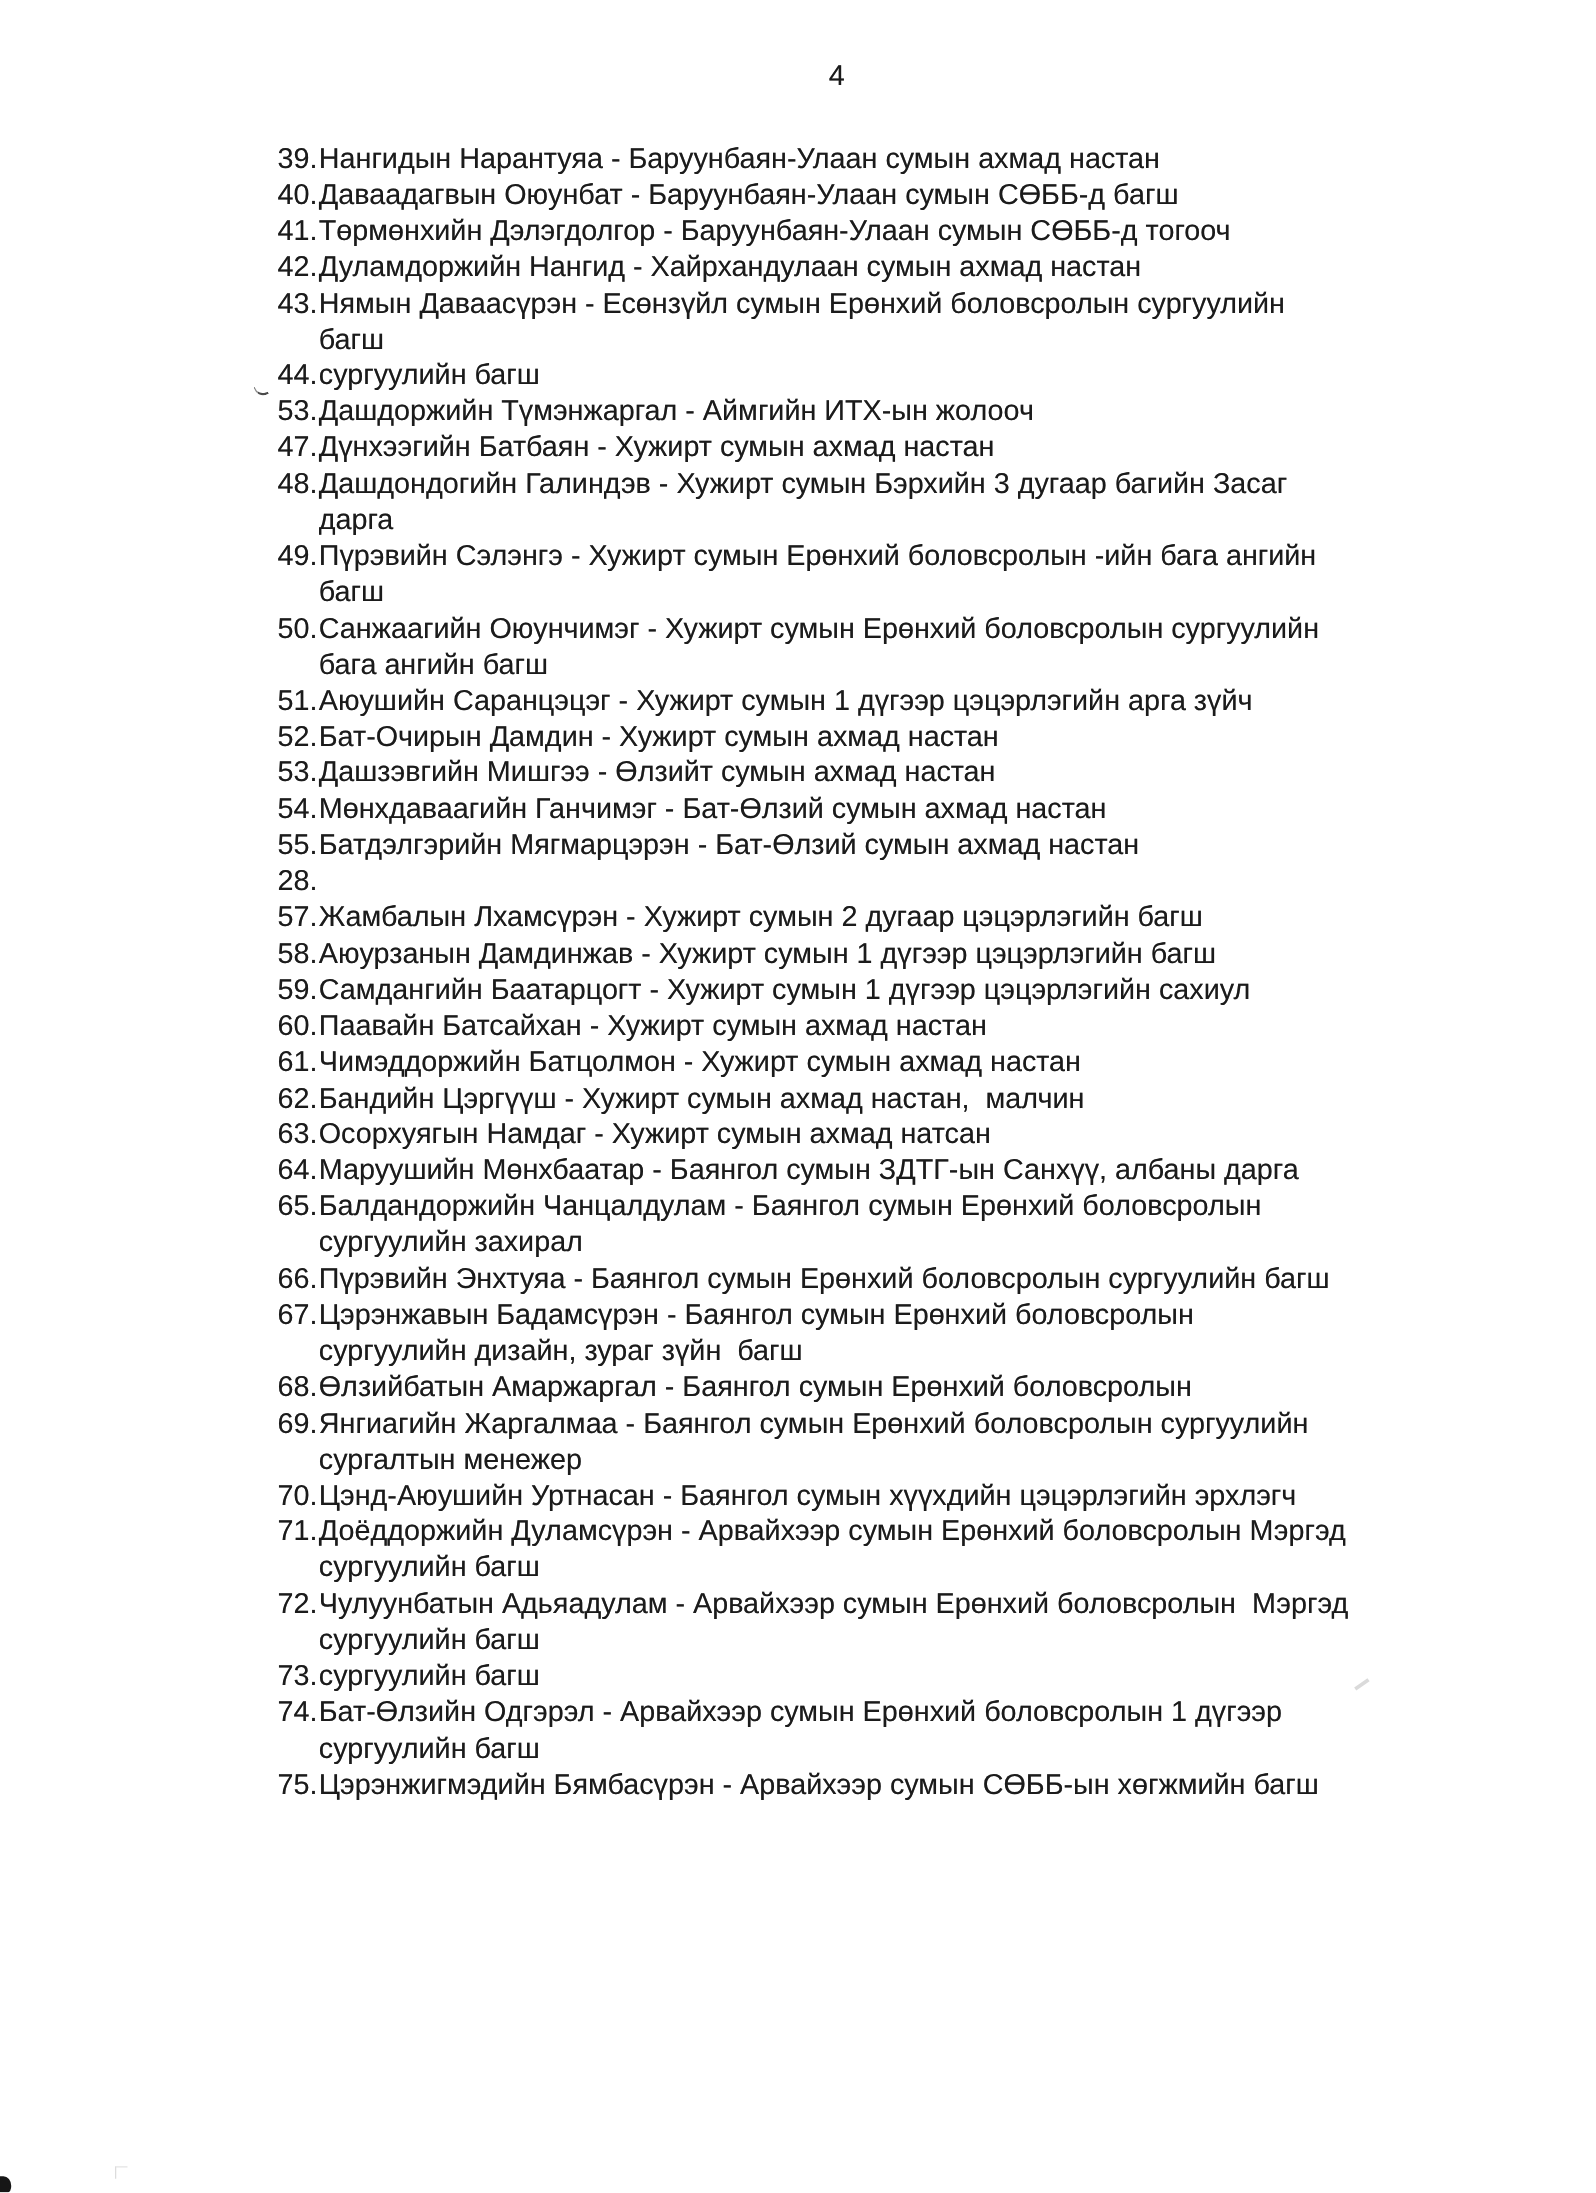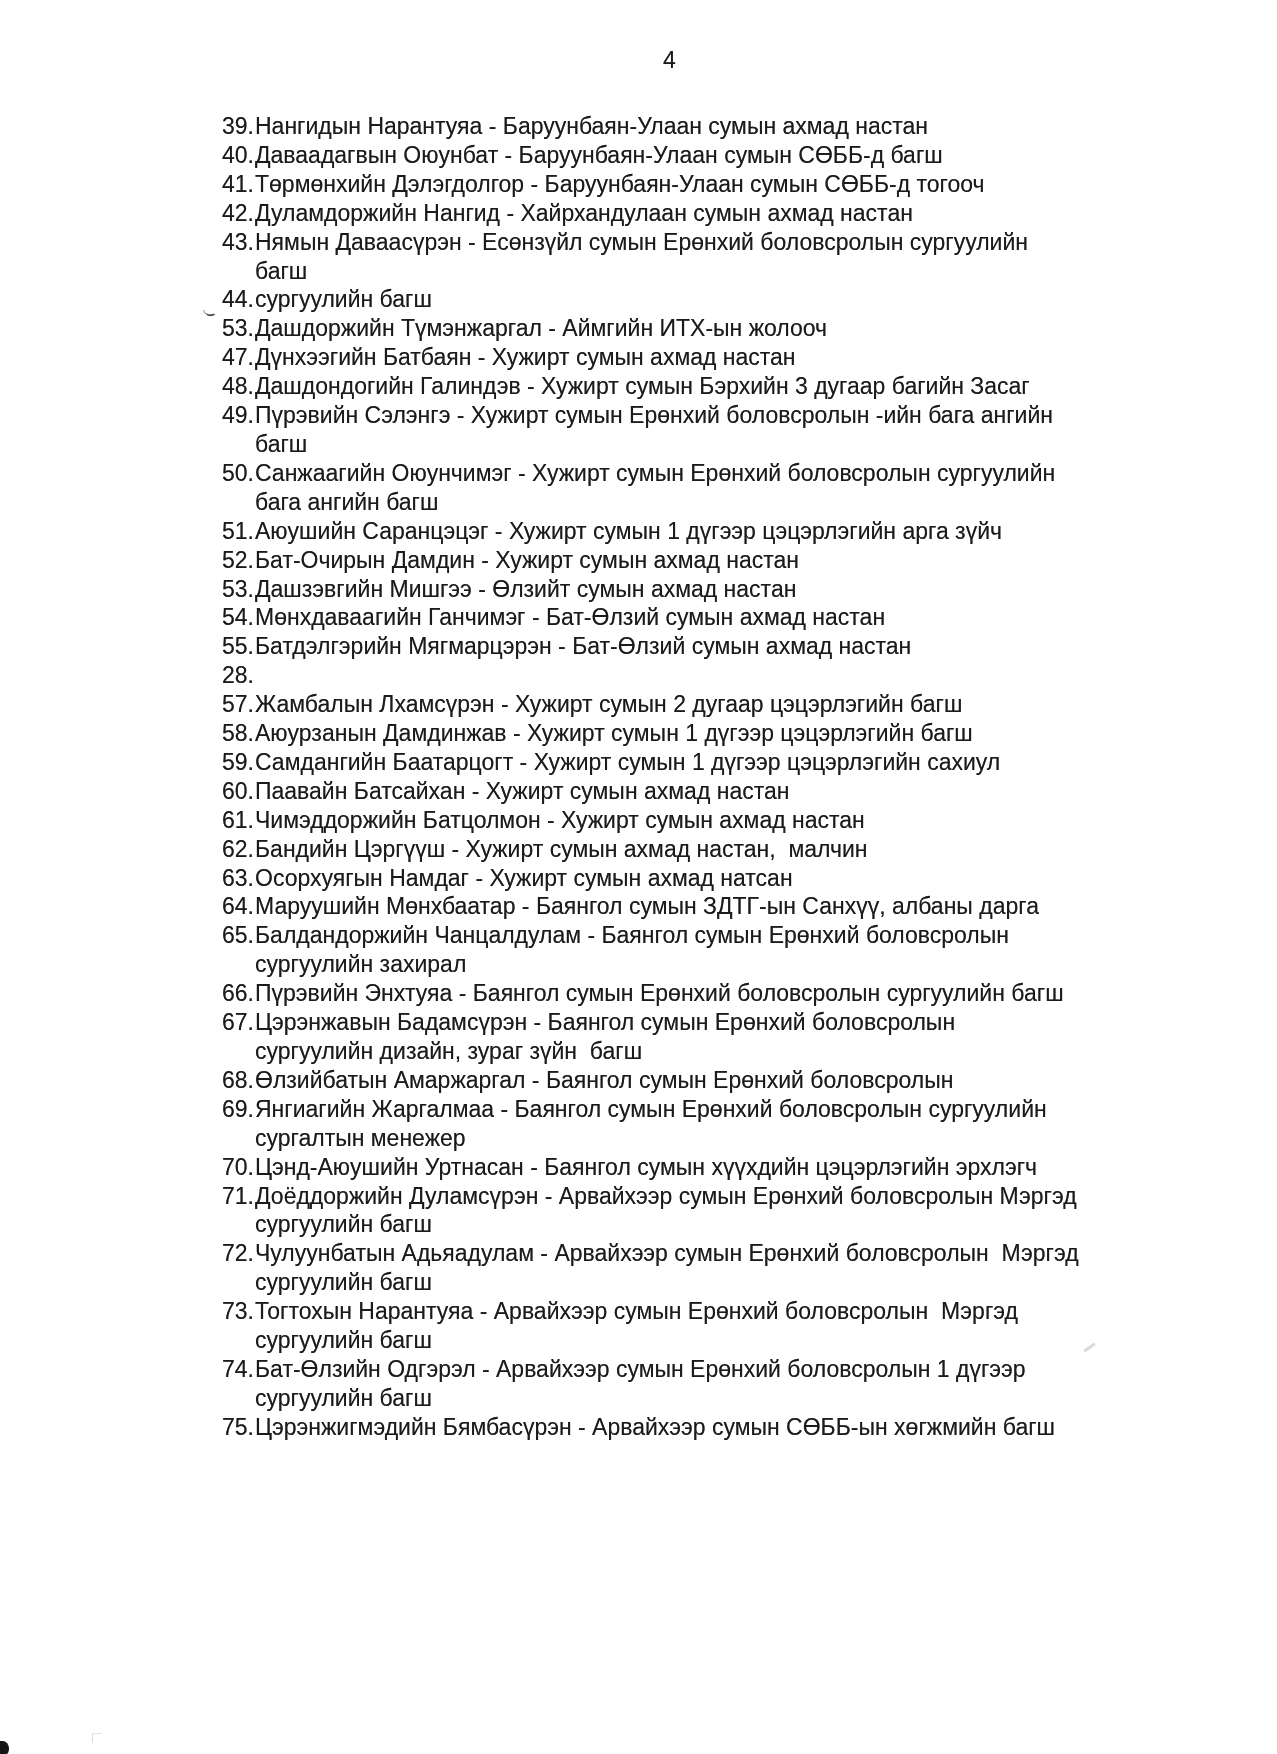--- a/index.html
+++ b/index.html
@@ -127,20 +127,21 @@
       <div class="item">
         <span class="num">47.</span>
         <span class="text">
           <div class="line">Дүнхээгийн Батбаян - Хужирт сумын ахмад настан</div>
         </span>
       </div>
       <div class="item">
         <span class="num">48.</span>
         <span class="text">
           <div class="line">Дашдондогийн Галиндэв - Хужирт сумын Бэрхийн 3 дугаар багийн Засаг</div>
+          <div class="line">дарга</div>
         </span>
       </div>
       <div class="item">
         <span class="num">49.</span>
         <span class="text">
           <div class="line">Пүрэвийн Сэлэнгэ - Хужирт сумын Ерөнхий боловсролын -ийн бага ангийн</div>
           <div class="line">багш</div>
         </span>
       </div>
       <div class="item">
@@ -280,21 +281,20 @@
       <div class="item">
         <span class="num">72.</span>
         <span class="text">
           <div class="line">Чулуунбатын Адьяадулам - Арвайхээр сумын Ерөнхий боловсролын  Мэргэд</div>
           <div class="line">сургуулийн багш</div>
         </span>
       </div>
       <div class="item">
         <span class="num">73.</span>
         <span class="text">
-          <div class="line">Тогтохын Нарантуяа - Арвайхээр сумын Ерөнхий боловсролын  Мэргэд</div>
           <div class="line">сургуулийн багш</div>
         </span>
       </div>
       <div class="item">
         <span class="num">74.</span>
         <span class="text">
           <div class="line">Бат-Өлзийн Одгэрэл - Арвайхээр сумын Ерөнхий боловсролын 1 дүгээр</div>
           <div class="line">сургуулийн багш</div>
         </span>
       </div>

